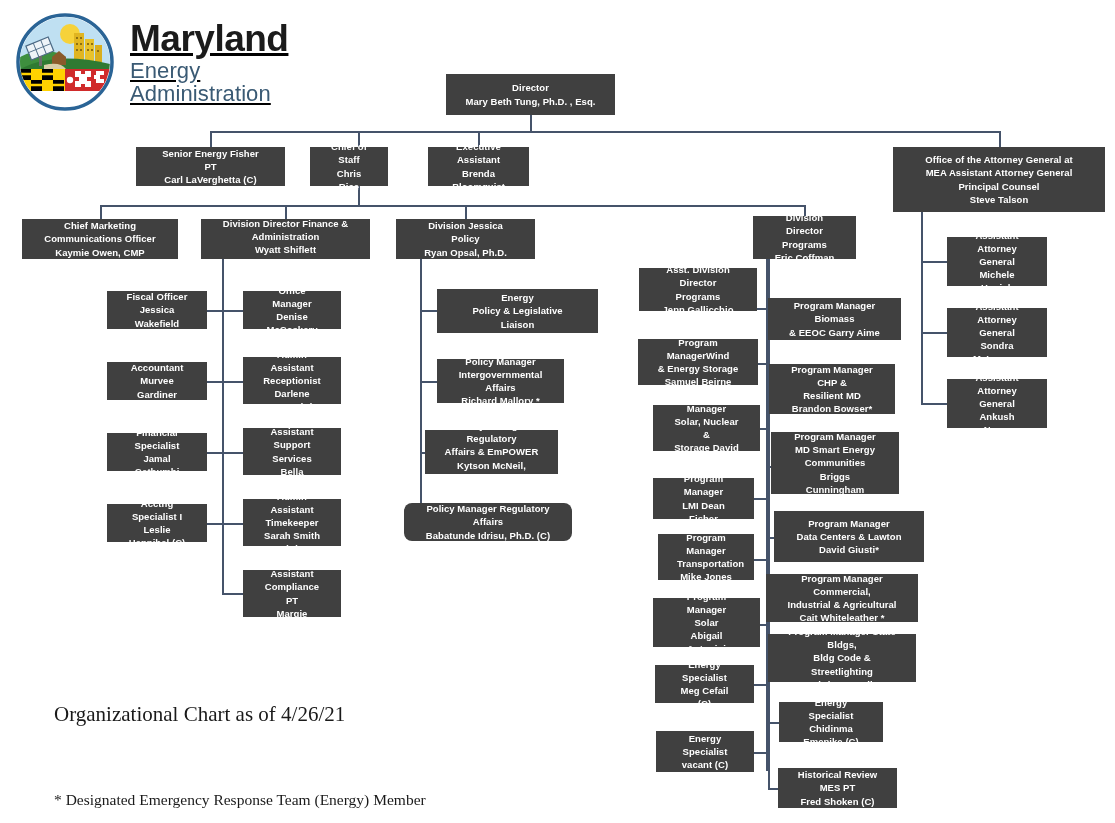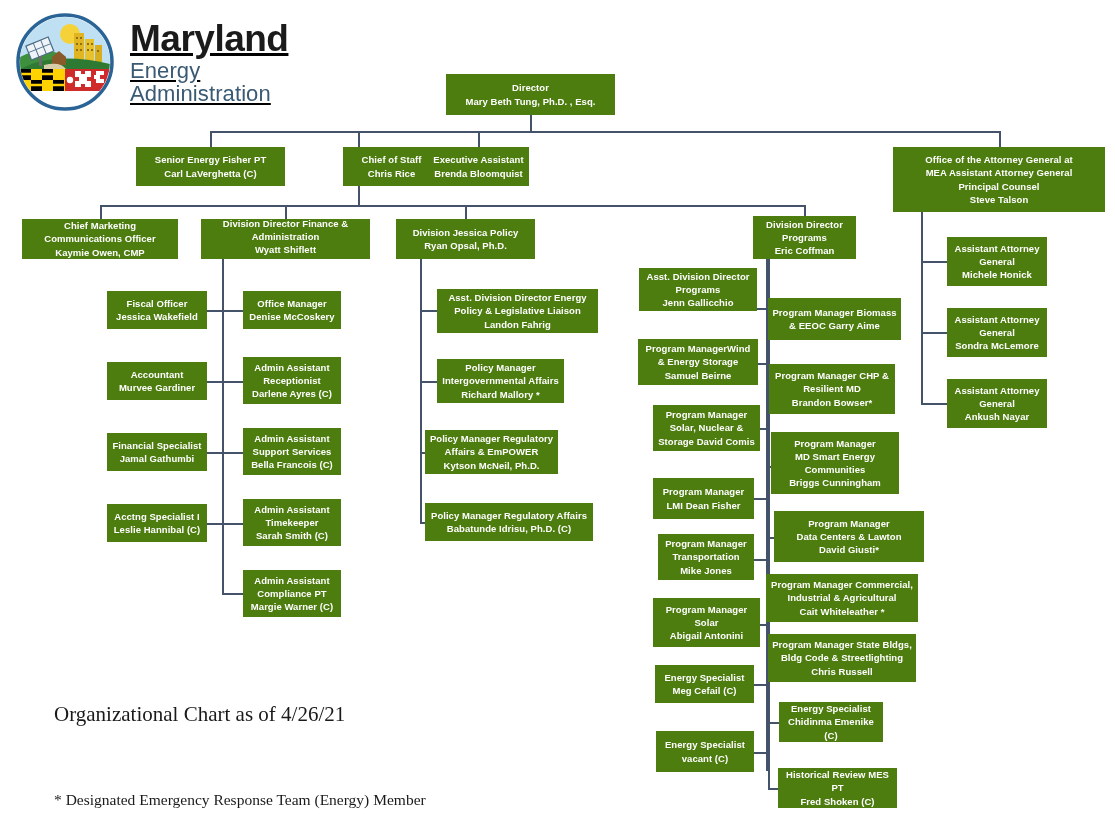--- a/index.html
+++ b/index.html
@@ -20,31 +20,31 @@
   .logo-wrap{position:absolute;left:14px;top:6px;width:290px;height:112px;display:flex;align-items:center;text-decoration:underline;}
   .logo-seal{position:relative;width:102px;height:102px;flex:0 0 102px;}
   .logo-words{margin-left:14px;line-height:1;}
   .logo-md{font-size:37px;font-weight:bold;color:#1b1b1b;letter-spacing:-0.5px;}
   .logo-sub{font-size:22px;color:#3a5a74;margin-top:3px;letter-spacing:0.1px;}
   .logo-sub2{font-size:22px;color:#3a5a74;margin-top:1px;letter-spacing:0.1px;}
 
   
   .node{
     position:absolute;
-    background:#4d7c0f;
+    background:#404040;
     color:#ffffff;
     box-sizing:border-box;
     display:flex;
     align-items:center;
     justify-content:center;
     text-align:center;
     font-size:9.5px;
     font-weight:bold;
     line-height:1.38;
-    padding:3px 2px;
+    padding:3px 19px;
     letter-spacing:0.05px;
   }
   .node span{display:block;width:100%;}
 
   
   .ln{position:absolute;background:#45536a;}
   .lnv{width:1.6px;}
   .lnh{height:1.6px;}
 
   
@@ -195,21 +195,21 @@
     </span>
   </div>
 
   <div class="node" style="left:136px;top:147px;width:149px;height:39px;">
     <span>
       <span>Senior Energy Fisher PT</span>
       <span>Carl LaVerghetta (C)</span>
     </span>
   </div>
 
-  <div class="node" style="left:310px;top:147px;width:97px;height:39px;margin-left:33px;">
+  <div class="node" style="left:310px;top:147px;width:78px;height:39px;">
     <span>
       <span>Chief of Staff</span>
       <span>Chris Rice</span>
     </span>
   </div>
 
   <div class="node" style="left:428px;top:147px;width:101px;height:39px;">
     <span>
       <span>Executive Assistant</span>
       <span>Brenda Bloomquist</span>
@@ -364,21 +364,21 @@
   </div>
 
   <div class="node" style="left:425px;top:430px;width:133px;height:44px;">
     <span>
       <span>Policy Manager  Regulatory</span>
       <span>Affairs &amp; EmPOWER</span>
       <span>Kytson McNeil, Ph.D.</span>
     </span>
   </div>
 
-  <div class="node" style="left:425px;top:503px;width:168px;height:38px;">
+  <div class="node" style="left:404px;top:503px;width:168px;height:38px;border-radius:8px;">
     <span>
       <span>Policy Manager  Regulatory Affairs</span>
       <span>Babatunde Idrisu, Ph.D. (C)</span>
     </span>
   </div>
 
   <div class="node" style="left:639px;top:268px;width:118px;height:43px;">
     <span>
       <span>Asst. Division Director</span>
       <span>Programs</span>

